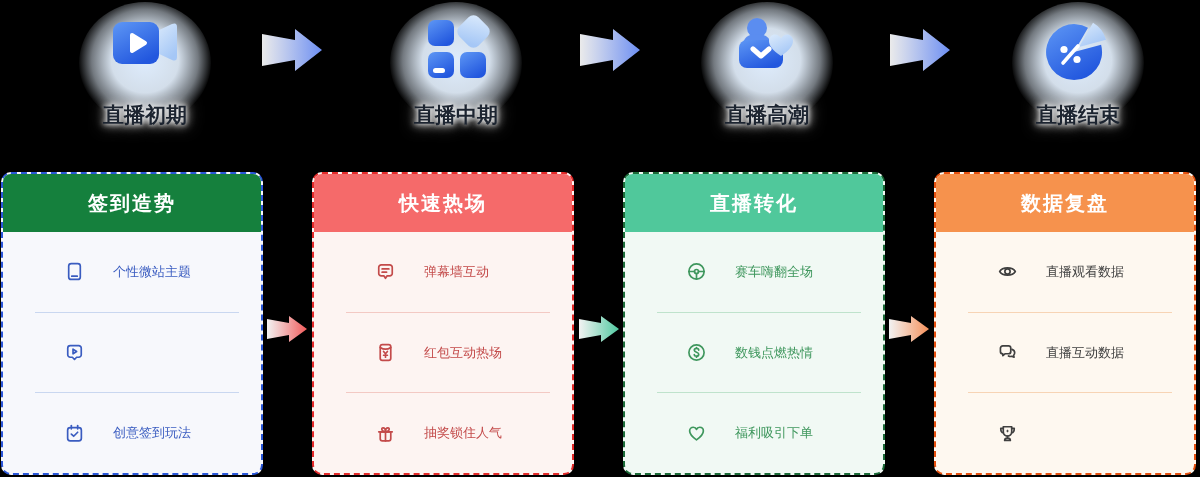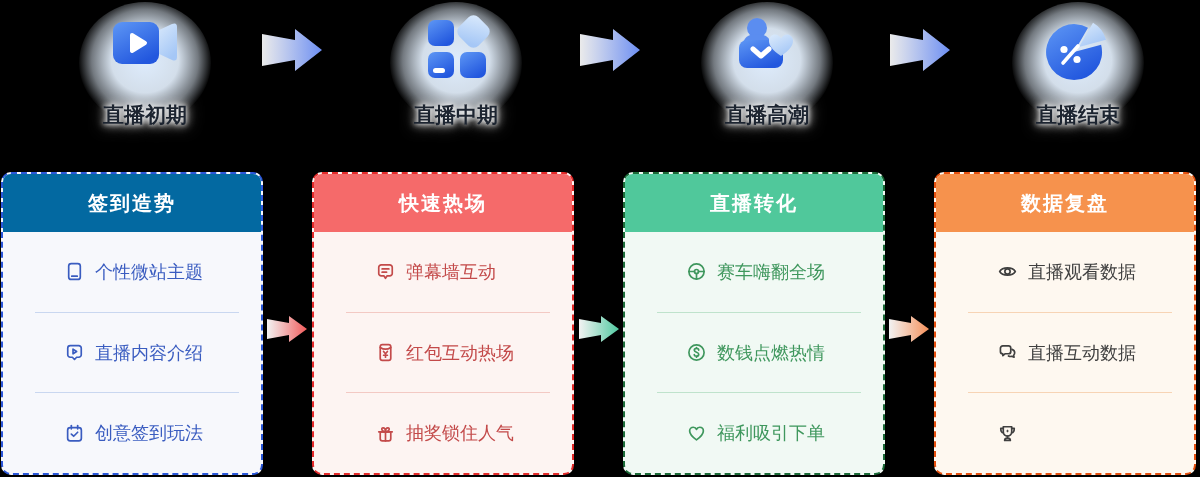--- a/index.html
+++ b/index.html
@@ -17,25 +17,25 @@
         text-shadow:0 0 5px #fff,0 0 10px rgba(255,255,255,.9),0 0 16px rgba(255,255,255,.7);}
   .top-arrow{position:absolute;top:27px;}
   .ta1{left:248px;} .ta2{left:566px;} .ta3{left:876px;}
 
   
   .cards{position:absolute;top:172px;left:1px;display:flex;gap:49px;}
   .card{width:262px;height:303px;box-sizing:border-box;border-radius:10px;display:flex;flex-direction:column;overflow:hidden;}
   .card-header{flex:0 0 58px;display:flex;align-items:center;justify-content:center;
         color:#fff;font-size:20px;font-weight:700;letter-spacing:2px;}
   .card-body{flex:1;display:flex;flex-direction:column;}
-  .row{flex:1;display:flex;align-items:center;padding-left:62px;gap:11px;font-size:18px;font-weight:500;}
+  .row{flex:1;display:flex;align-items:center;padding-left:62px;gap:29px;font-size:13px;font-weight:500;}
   .row svg{flex:0 0 auto;}
   .sep{height:1px;margin:0 22px 0 32px;}
 
-  .c1{border:2px dashed #2B57D9;background:#F7F8FC;} .c1 .card-header{background:#0369a1;}
+  .c1{border:2px dashed #2B57D9;background:#F7F8FC;} .c1 .card-header{background:#15803d;}
   .c1 .row{color:#3A5CC0;} .c1 .sep{background:#C9D7F0;}
   .c2{border:2px dashed #E42A2A;background:#FDF4F2;} .c2 .card-header{background:#F56A6A;}
   .c2 .row{color:#C34A4A;} .c2 .sep{background:#F3C9C4;}
   .c3{border:2px dashed #1B6B38;background:#F1F9F4;} .c3 .card-header{background:#50C89B;}
   .c3 .row{color:#3F975D;} .c3 .sep{background:#BFE3CC;}
   .c4{border:2px dashed #E5500F;background:#FEF8F0;} .c4 .card-header{background:#F6924D;}
   .c4 .row{color:#404040;} .c4 .sep{background:#F7D4B5;}
 
   .card-arrow{position:absolute;top:313px;}
   .ca1{left:267px;} .ca2{left:579px;} .ca3{left:889px;}
@@ -144,21 +144,20 @@
               <line x1="6.4" y1="13.4" x2="11.6" y2="13.4"></line>
           </svg>
           <span>个性微站主题</span>
         </div>
         <div class="sep"></div>
         <div class="row">
           <svg width="19" height="19" viewBox="0 0 18 18" fill="none" stroke="currentColor" stroke-width="1.6" stroke-linecap="round" stroke-linejoin="round">
             <path d="M5,2.5 h8 a2.4,2.4 0 0 1 2.4,2.4 v6.2 a2.4,2.4 0 0 1 -2.4,2.4 h-2 L9,15.6 L7,13.5 H5 a2.4,2.4 0 0 1 -2.4,-2.4 V4.9 A2.4,2.4 0 0 1 5,2.5 Z"></path>
             <path d="M7.6,5.8 L11,8 L7.6,10.2 Z"></path>
           </svg>
-          <span>直播内容介绍</span>
         </div>
         <div class="sep"></div>
         <div class="row">
           <svg width="19" height="19" viewBox="0 0 18 18" fill="none" stroke="currentColor" stroke-width="1.6" stroke-linecap="round" stroke-linejoin="round">
             <rect x="2.5" y="3.5" width="13" height="12.5" rx="2.4"></rect>
             <line x1="6" y1="1.4" x2="6" y2="4.6"></line>
               <line x1="12" y1="1.4" x2="12" y2="4.6"></line>
             <path d="M6,9.6 L8.2,11.6 L12,7.8"></path>
           </svg>
           <span>创意签到玩法</span>

